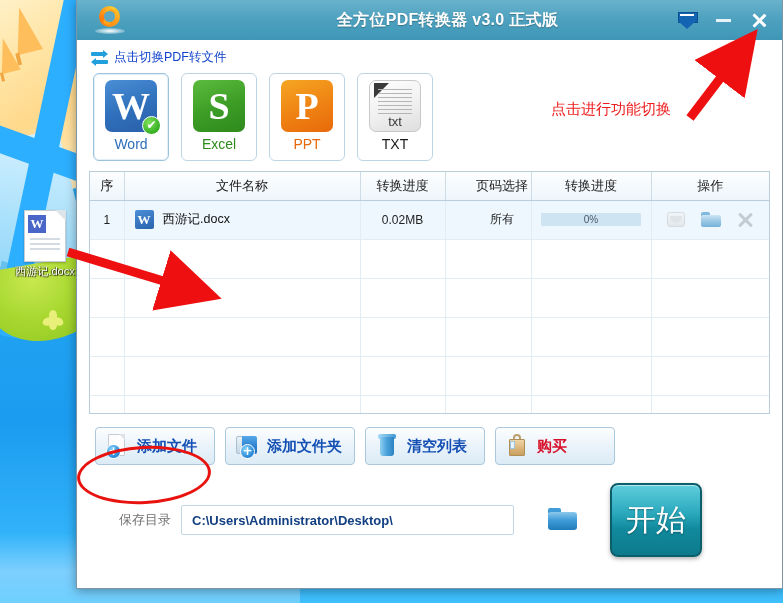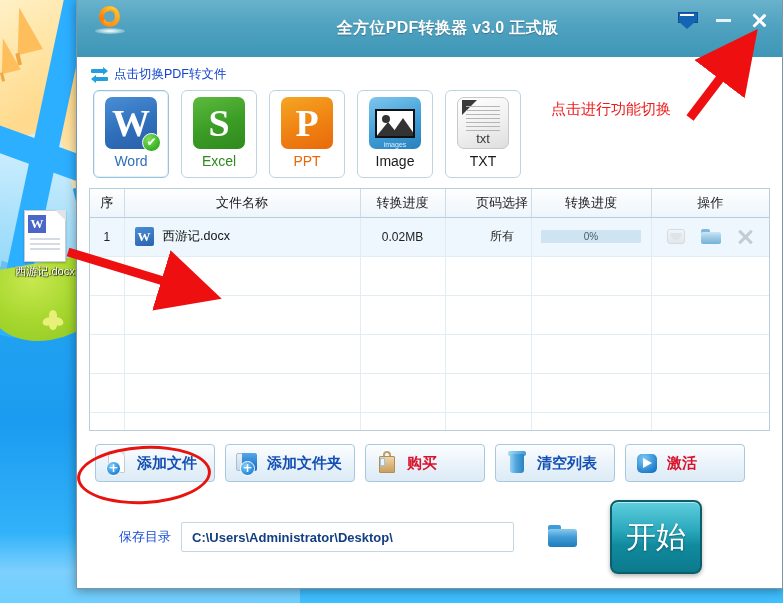--- a/index.html
+++ b/index.html
@@ -106,21 +106,21 @@
   
   #app-window {
     position: absolute; left: 76px; top: 0; width: 707px; height: 589px;
     background: #ffffff;
     border: 1px solid #7c96a8;
     border-top: none;
     box-shadow: 0 2px 10px rgba(0,0,0,.35);
     display: flex; flex-direction: column;
   }
   #titlebar {
-    height: 57px; flex: none;
+    height: 40px; flex: none;
     background: linear-gradient(180deg, #69b2cc 0%, #4fa2c0 45%, #3e96b6 100%);
     position: relative;
     display: flex; align-items: center; padding-left: 36px;
   }
   #app-logo {
     position: absolute; left: 18px; top: 5px; width: 30px; height: 30px;
   }
   .logo-ring {
     position: absolute; left: 4px; top: 1px; width: 21px; height: 21px;
     border-radius: 50%;
@@ -445,21 +445,21 @@
     position: absolute; left: 9px; top: 8px; width: 0; height: 0;
     border-top: 5.5px solid transparent; border-bottom: 5.5px solid transparent;
     border-left: 9px solid #fff;
   }
 
   
   #save-row {
     flex: none; display: flex; align-items: center; gap: 10px;
     padding: 18px 0 0 42px;
   }
-  #save-label { font-size: 13px; color: #1d4ed8; }
+  #save-label { font-size: 13px; color: #737373; }
   #save-input {
     width: 333px; height: 30px;
     background: #fff; border: 1px solid #c3d6e4; border-radius: 2px;
     display: flex; align-items: center; padding: 0 10px;
     font-size: 13px; font-weight: bold; color: #123f82;
     font-family: "Liberation Sans", sans-serif;
   }
   #browse-btn {
     width: 30px; height: 24px; position: relative; margin-left: 24px; cursor: pointer;
   }
@@ -587,31 +587,20 @@
       <div class="fmt-label l-excel">Excel</div>
     </div>
 
     <div class="fmt">
       <div class="fmt-tile t-ppt">
         <span>P</span>
       </div>
       <div class="fmt-label l-ppt">PPT</div>
     </div>
 
-    <div class="fmt">
-      <div class="fmt-tile t-image">
-        <div class="img-frame">
-          <span class="img-sun"></span>
-            <span class="img-mtn"></span>
-            <span class="img-mtn2"></span>
-        </div>
-        <div class="img-cap">images</div>
-      </div>
-      <div class="fmt-label l-image">Image</div>
-    </div>
 
     <div class="fmt">
       <div class="fmt-tile t-txt">
         <div class="txt-doc">
           <span class="corner"></span>
           <div class="rules">
               <i></i>
               <i></i>
               <i></i>
               <i></i>
@@ -721,43 +710,36 @@
         <span class="fd">
             <span class="fd-back"></span>
             <span class="fd-front"></span>
           </span>
         <span class="plus" style="left:6px;">+</span>
       </span>
       <span class="lbl">添加文件夹</span>
     </div>
 
     <div class="abtn">
+      <span class="bic bic-trash">
+        <span class="lid"></span>
+          <span class="can"></span>
+      </span>
+      <span class="lbl">清空列表</span>
+    </div>
+
+    <div class="abtn">
       <span class="bic bic-bag">
         <span class="hdl"></span>
           <span class="bag"></span>
           <span class="tag"></span>
       </span>
       <span class="lbl red">购买</span>
     </div>
 
-    <div class="abtn">
-      <span class="bic bic-trash">
-        <span class="lid"></span>
-          <span class="can"></span>
-      </span>
-      <span class="lbl">清空列表</span>
-    </div>
-
-    <div class="abtn">
-      <span class="bic bic-arrow">
-        <span class="circ"></span>
-          <span class="tri"></span>
-      </span>
-      <span class="lbl red">激活</span>
-    </div>
   </div>
 
   <div id="save-row">
     <div id="save-label">保存目录</div>
     <div id="save-input" title="C:\Users\Administrator\Desktop\">C:\Users\Administrator\Desktop\</div>
     <div id="browse-btn">
       <span class="tabp"></span>
         <span class="body"></span>
     </div>
     <div id="start-btn">开始</div>

